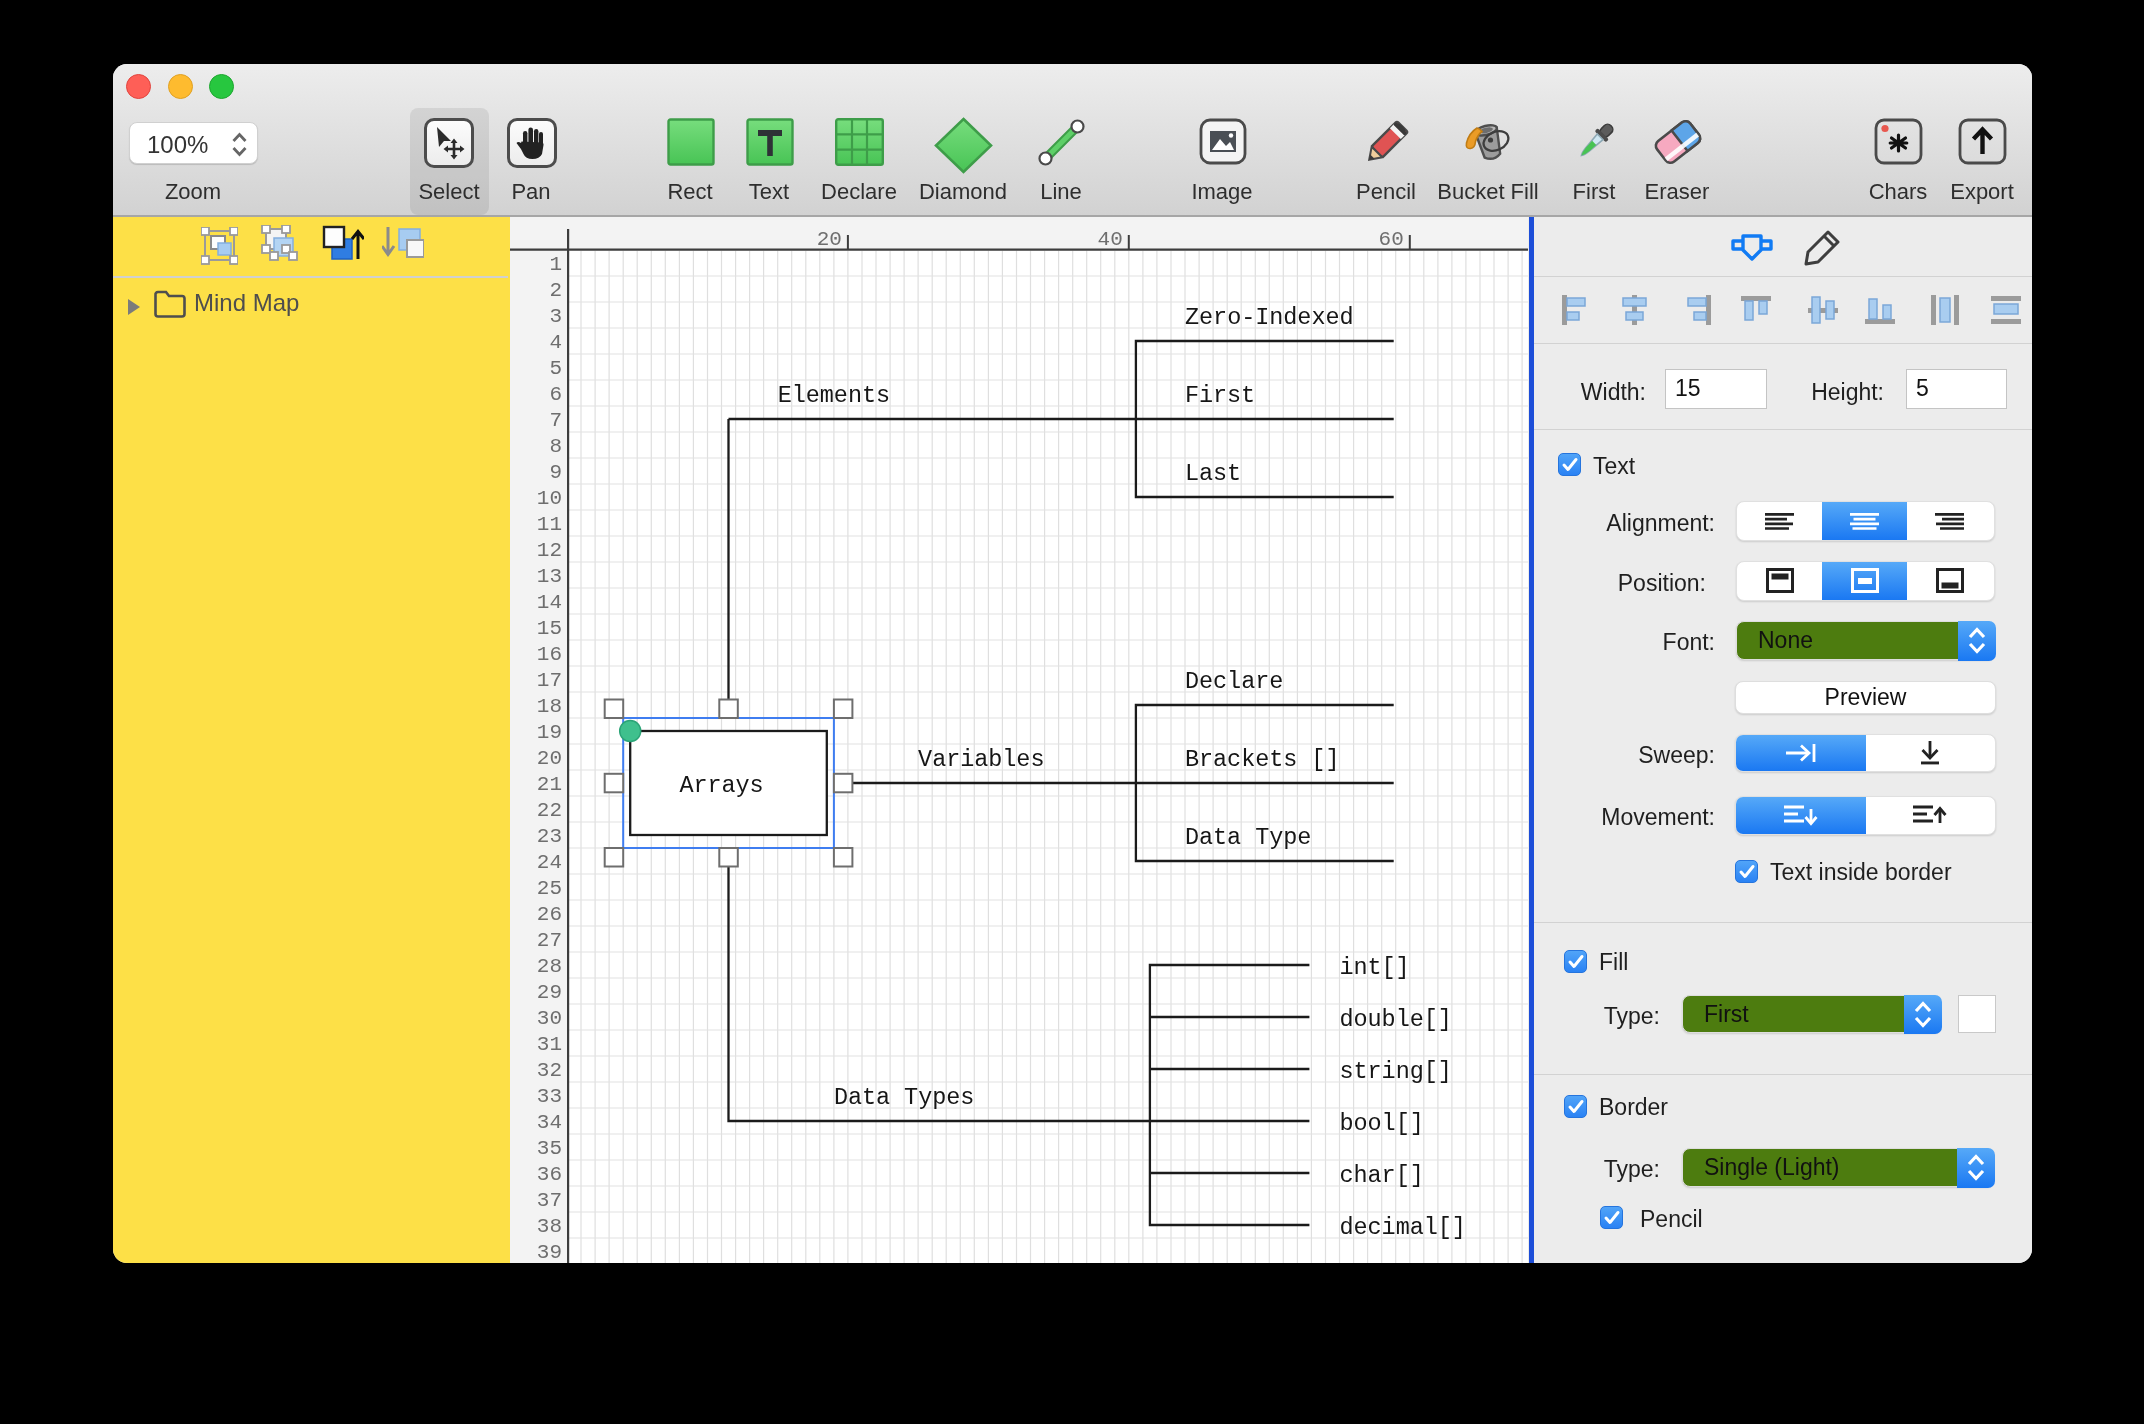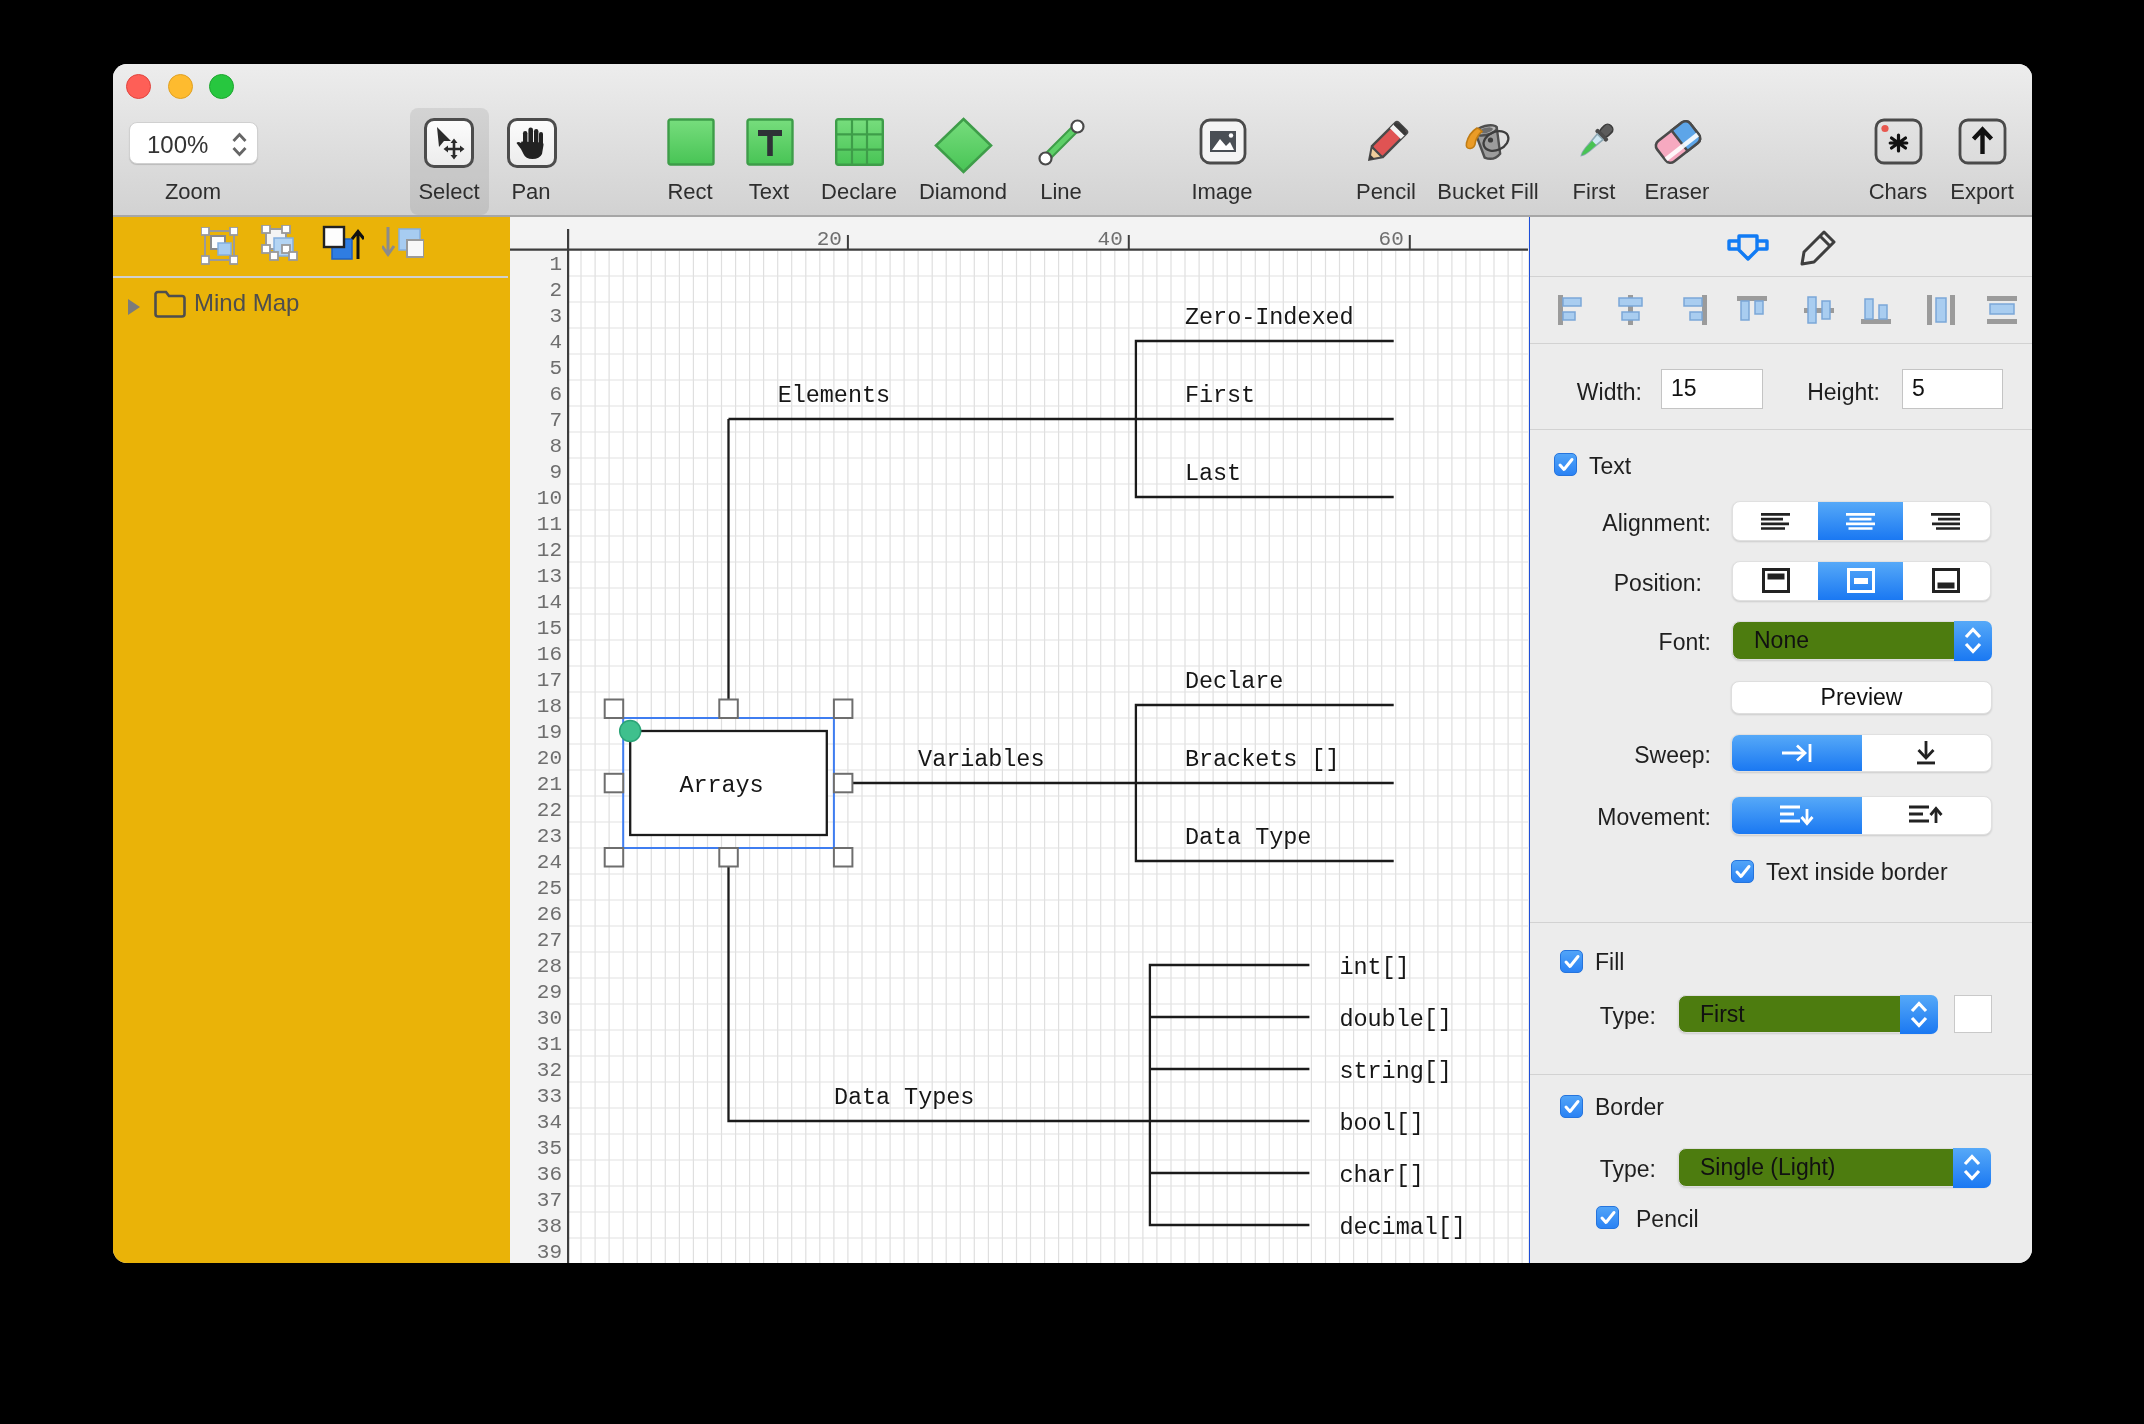--- a/index.html
+++ b/index.html
@@ -1,22 +1,22 @@
 <!DOCTYPE html>
 <html><head><meta charset="utf-8"><style>
 html,body{margin:0;padding:0;background:#000;width:2144px;height:1424px;overflow:hidden}
 *{box-sizing:border-box}
 body{font-family:"Liberation Sans",sans-serif;-webkit-font-smoothing:antialiased}
 #win{position:absolute;left:113px;top:64px;width:1919px;height:1199px;border-radius:14px;overflow:hidden;background:#ececec}
 #tb{position:absolute;left:0;top:0;width:1919px;height:153px;background:linear-gradient(#ededed,#d2d2d2);border-bottom:2px solid #a6a6a6;z-index:5}
 .tl{position:absolute;top:10px;width:25px;height:25px;border-radius:50%}
 .tlabel{position:absolute;top:117px;height:22px;font-size:22px;line-height:22px;color:#2e2e2e;text-align:center;white-space:nowrap}
 .ticon{position:absolute;top:54px}
-#sb{position:absolute;left:0;top:149px;width:419px;height:1050px;background:#eab308;border-right:4px solid #c2410c}
-#panel{position:absolute;left:1416px;top:149px;width:530px;height:1050px;background:#ececec;border-left:1px solid #1d4ed8}
+#sb{position:absolute;left:0;top:149px;width:419px;height:1050px;background:#fde047;border-right:4px solid #c2410c}
+#panel{position:absolute;left:1416px;top:149px;width:530px;height:1050px;background:#ececec;border-left:5px solid #1d4ed8}
 .pdiv{position:absolute;left:0;width:502px;height:1px;background:#d2d2d2}
 .plabel{position:absolute;font-size:23px;color:#1f1f1f;white-space:nowrap;text-align:right}
 .pfield{position:absolute;background:#fff;border:1.5px solid #c4c4c4;font-size:23px;color:#111;padding-left:9px;line-height:36px}
 .cb{position:absolute;width:23px;height:23px;border-radius:5px;background:linear-gradient(#51a4f8,#2a82f4);border:1px solid #2574dd}
 .cb svg{position:absolute;left:2px;top:3px}
 .cblabel{position:absolute;font-size:23px;color:#1f1f1f;white-space:nowrap}
 .seg{position:absolute;display:flex;border:1px solid #e0e0e0;border-radius:8px;background:#fff;overflow:hidden;box-shadow:0 1px 2px rgba(0,0,0,.14)}
 .seg>div{display:flex;align-items:center;justify-content:center;height:100%}
 
 .segsel{background:linear-gradient(#56a9f8,#1a78f2)}

